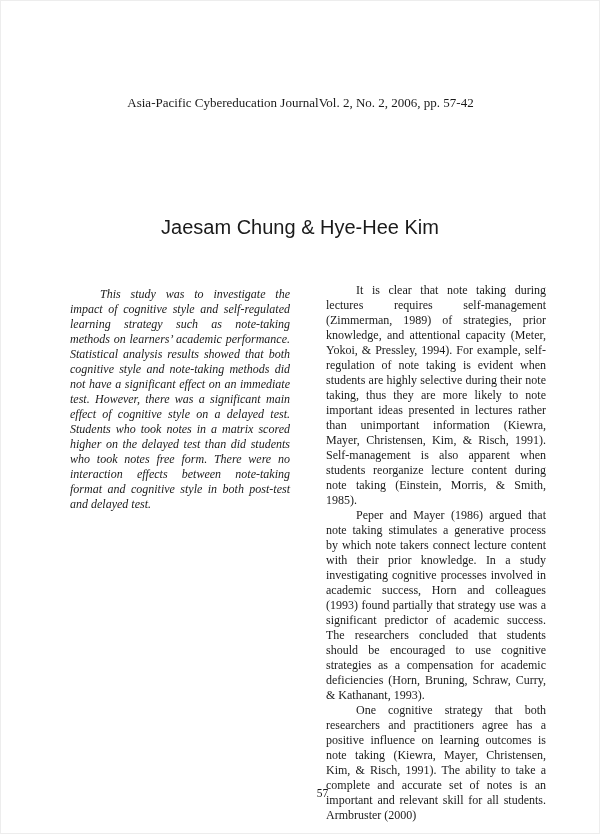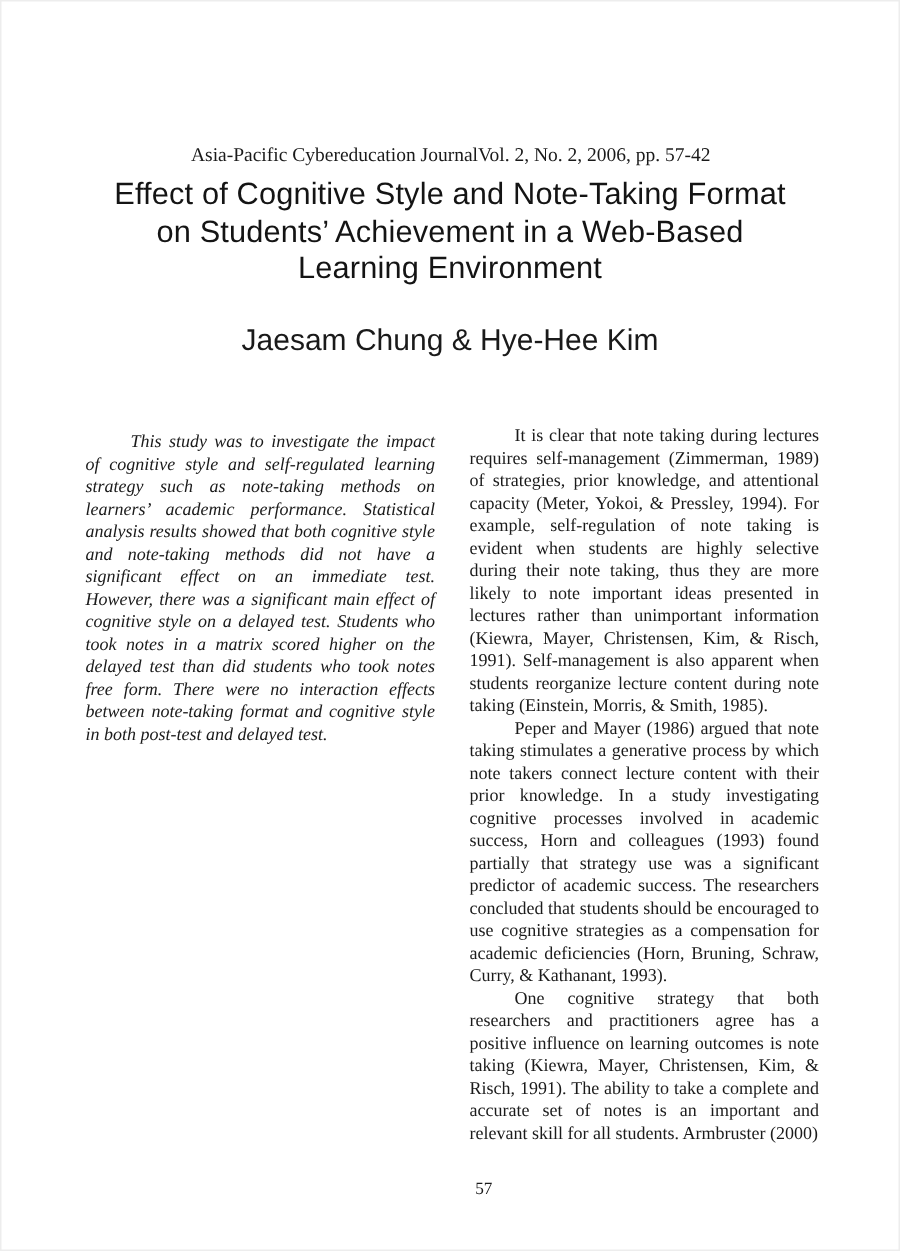--- a/index.html
+++ b/index.html
@@ -57,20 +57,21 @@
     left: 57px;
     width: 489px;
     display: flex;
     gap: 23px;
   }
   .col {
     width: 233px;
     font-size: 12px;
     line-height: 15px;
     text-align: justify;
+    margin-left: 13px;
   }
   .abstract {
     margin: 4px 0 0 0;
     font-style: italic;
     text-indent: 30px;
   }
   .intro-heading {
     margin: 0 0 19px 0;
     font-family: "Liberation Sans", sans-serif;
     font-weight: 400;
@@ -95,25 +96,20 @@
 </head>
 <body>
 
 <div class="page">
 
   <div class="running-header">
     <span>Asia-Pacific Cybereducation Journal</span>
     <span>Vol. 2, No. 2, 2006, pp. 57-42</span>
   </div>
 
-  <div class="paper-title">
-    <div>Effect of Cognitive Style and Note-Taking Format</div>
-    <div>on Students’ Achievement in a Web-Based</div>
-    <div>Learning Environment</div>
-  </div>
 
   <div class="authors">Jaesam Chung &amp; Hye-Hee Kim</div>
 
   <div class="columns">
 
     <div class="col col-left">
       <p class="abstract">This study was to investigate the impact of cognitive style and self-regulated learning strategy such as note-taking methods on learners’ academic performance. Statistical analysis results showed that both cognitive style and note-taking methods did not have a significant effect on an immediate test. However, there was a significant main effect of cognitive style on a delayed test. Students who took notes in a matrix scored higher on the delayed test than did students who took notes free form.  There were no interaction effects between note-taking format and cognitive style in both post-test and delayed test.</p>
     </div>
 
     <div class="col col-right">

